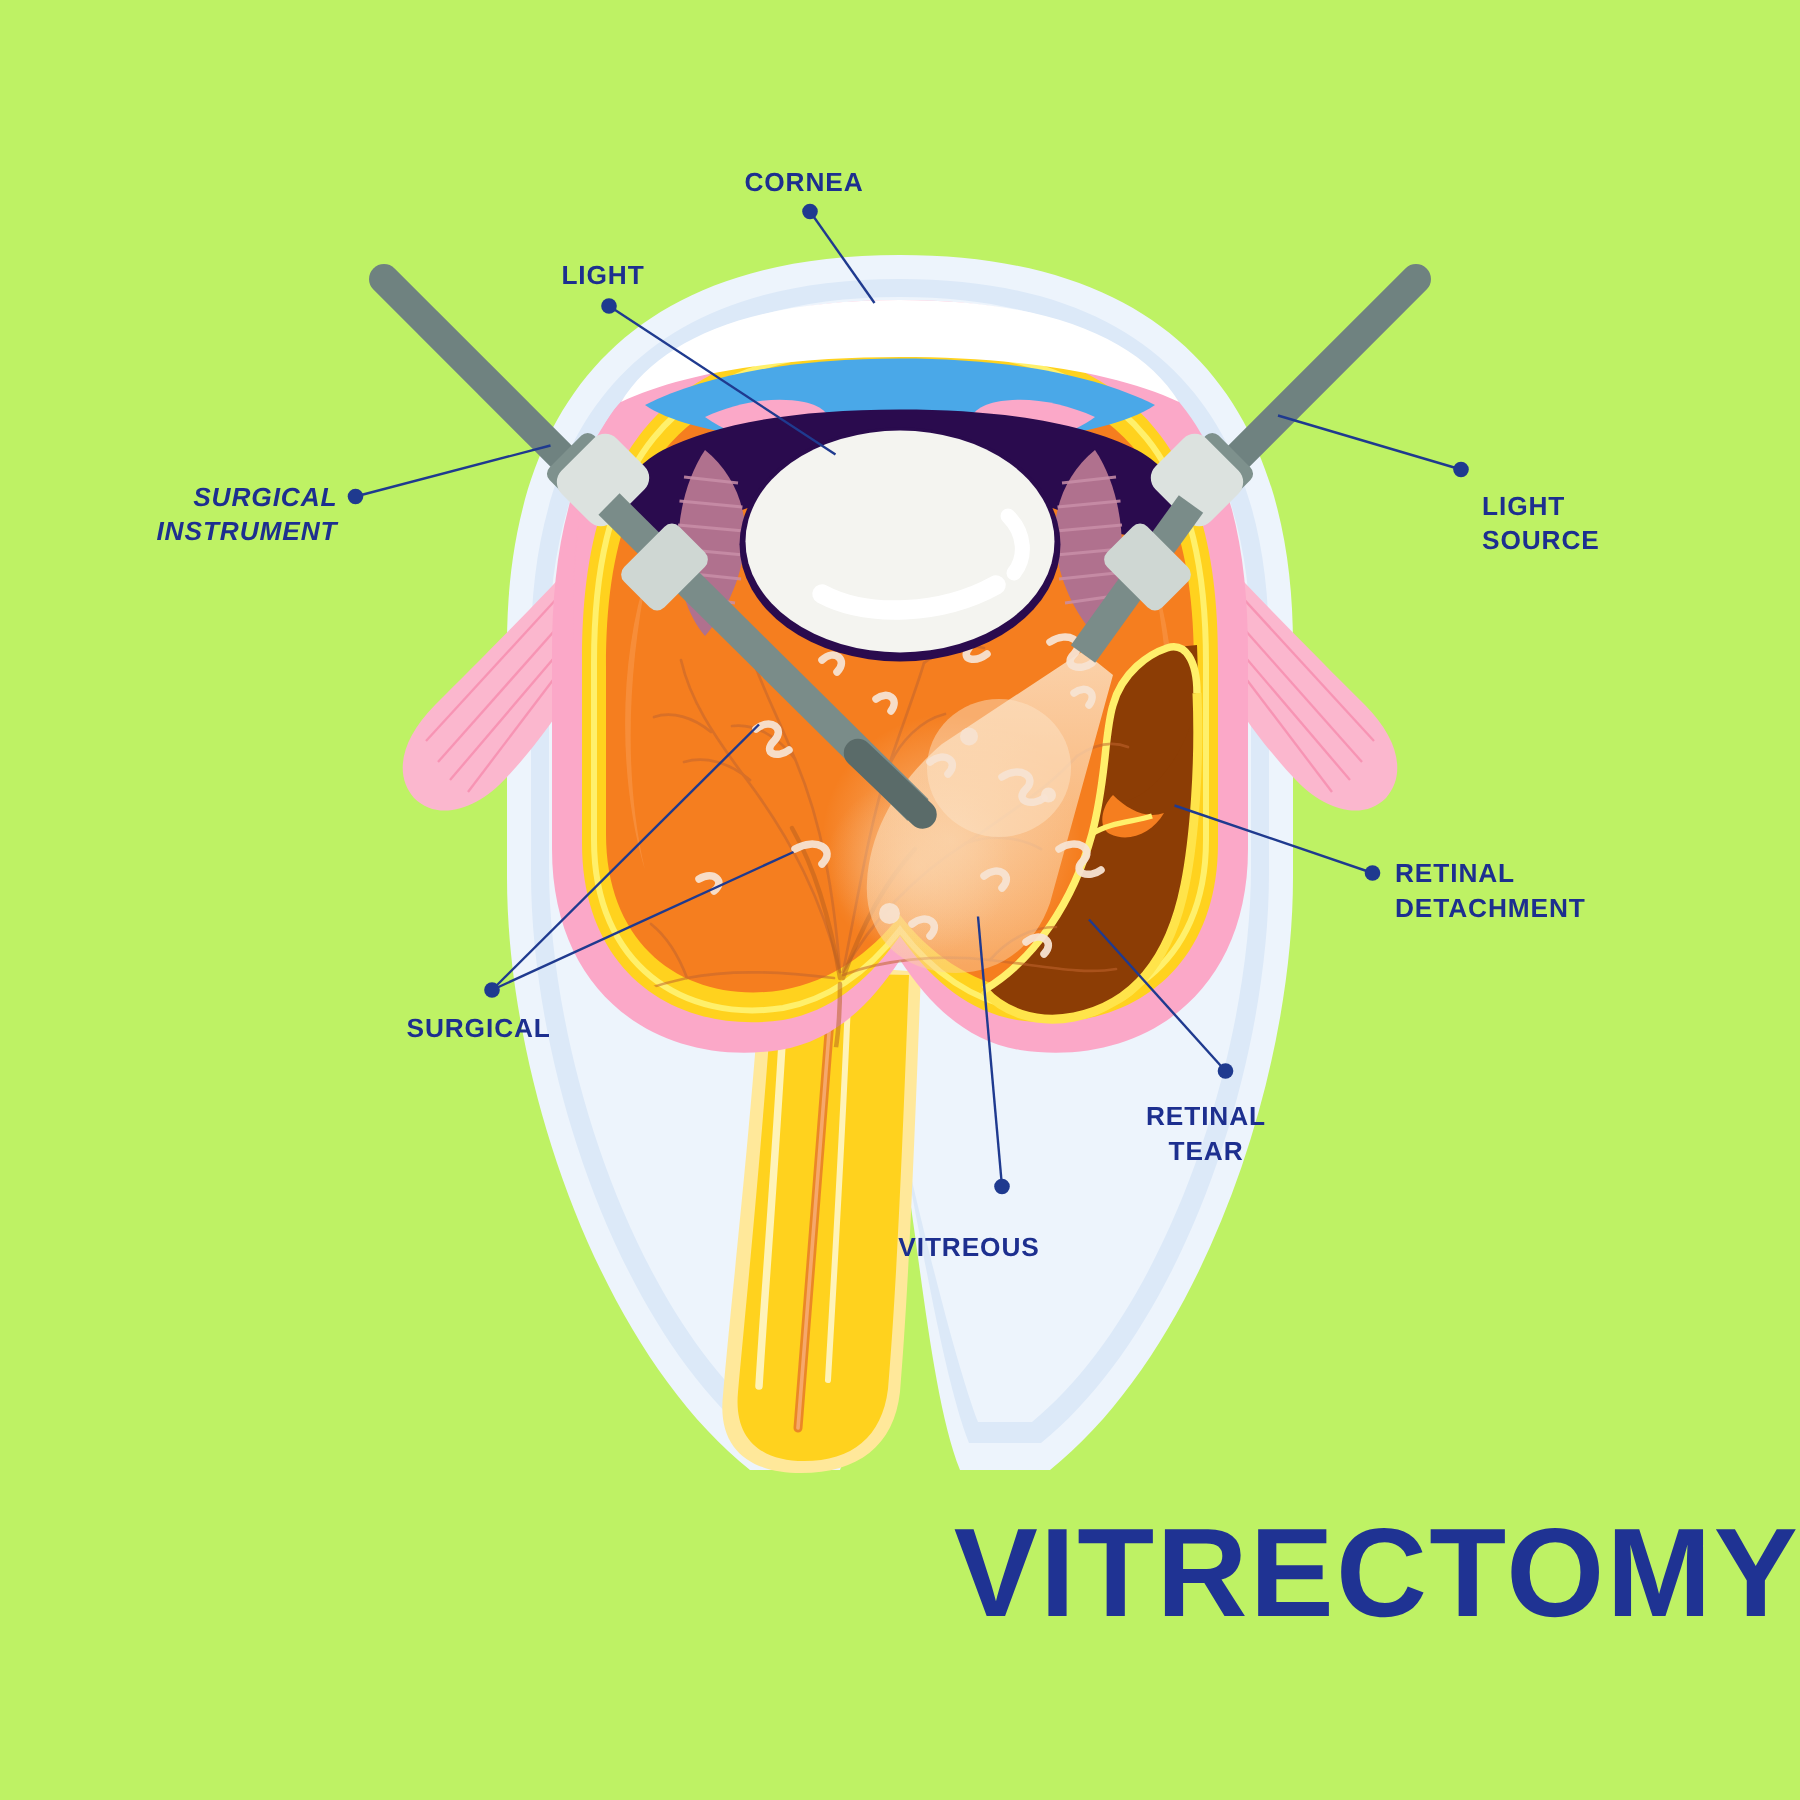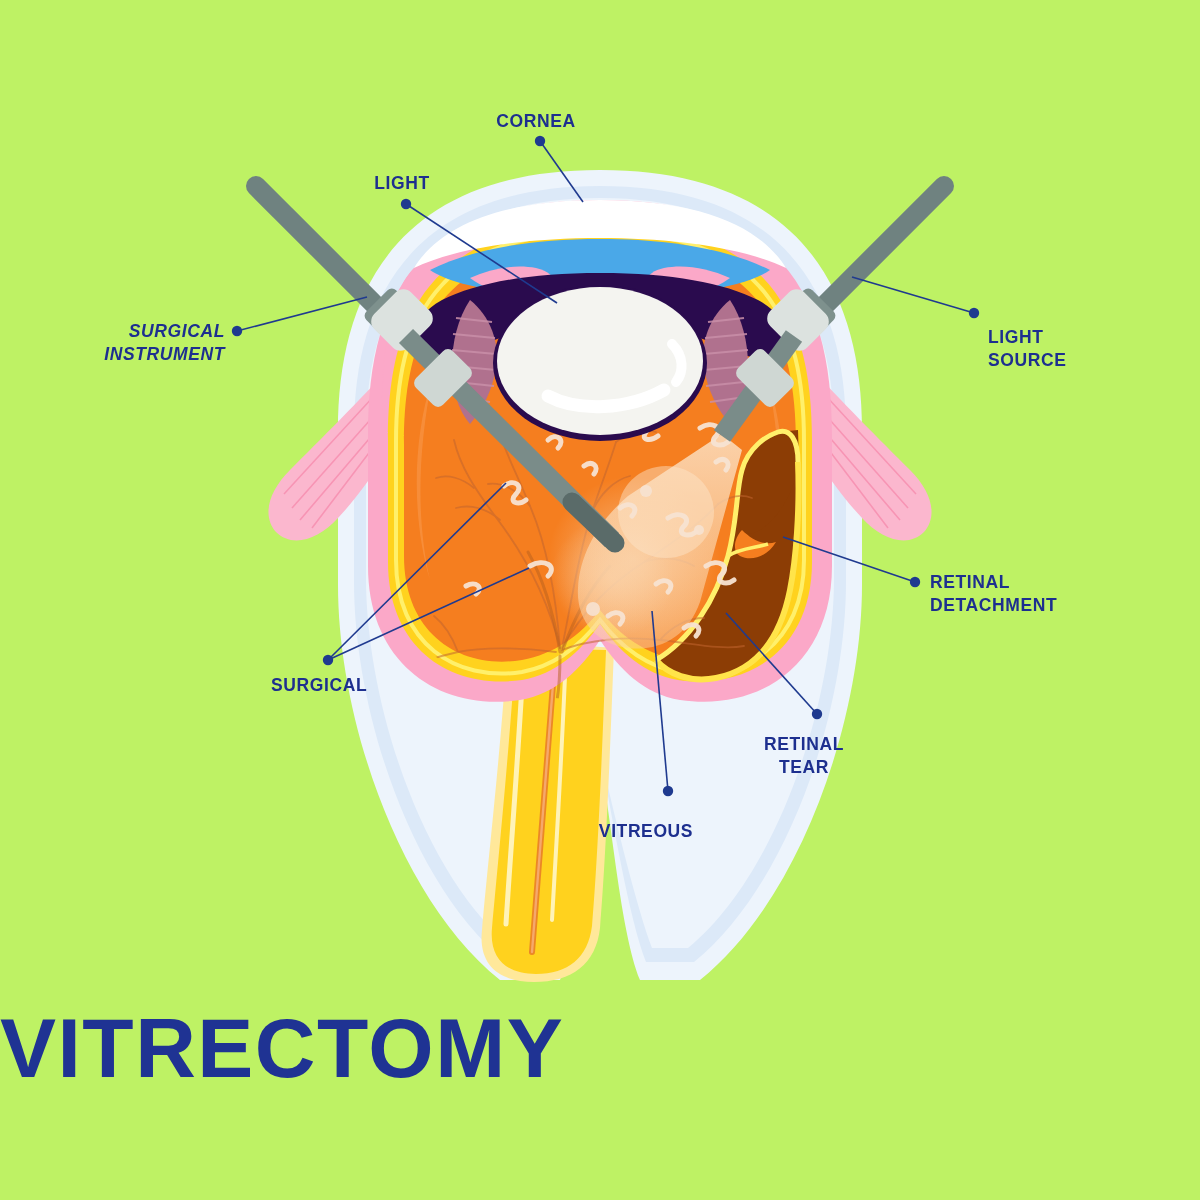--- a/index.html
+++ b/index.html
@@ -38,21 +38,21 @@
     user-select: none;
   }
   .lbl.right { text-align: right; }
   .lbl.left  { text-align: left; }
   .lbl.center{ text-align: center; }
   #title {
     position: absolute;
     left: 0;
     top: 1000px;
     width: 1200px;
-    text-align: left;
+    text-align: right;
     color: #1f3393;
     font-family: "Liberation Sans", sans-serif;
     font-weight: bold;
     font-size: 84px;
     letter-spacing: 1.5px;
     user-select: none;
   }
 </style>
 </head>
 <body>

